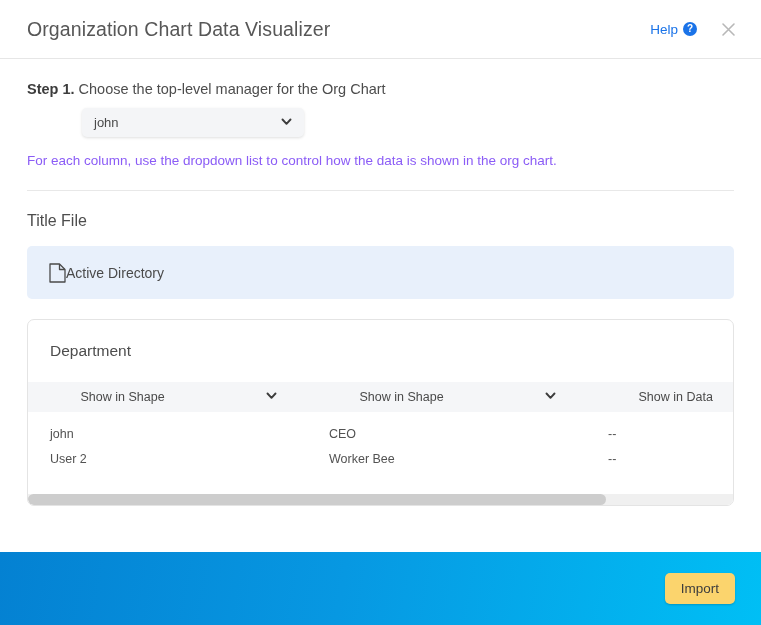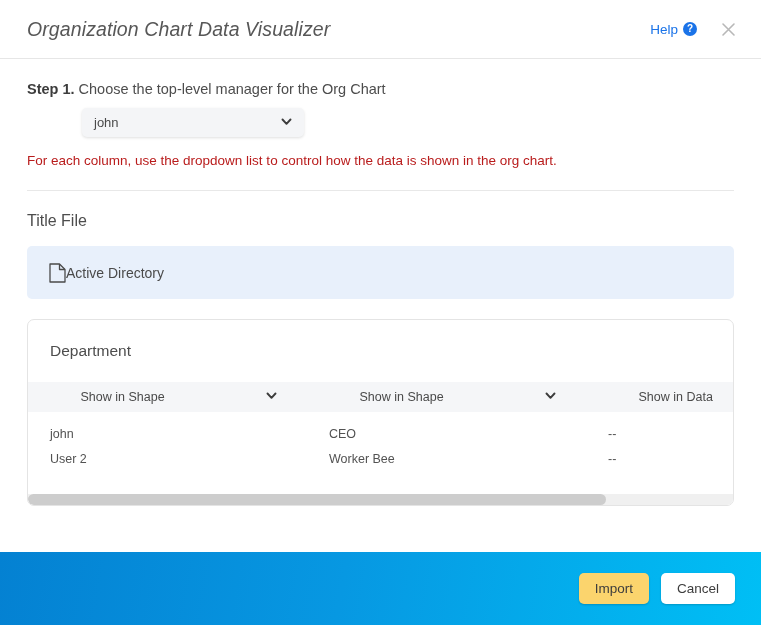--- a/index.html
+++ b/index.html
@@ -35,21 +35,20 @@
     padding: 0 20px 0 27px;
     border-bottom: 1px solid #e6e6e6;
   }
 
   .title {
     font-size: 19.5px;
     font-weight: 400;
     color: #575757;
     letter-spacing: 0.1px;
     white-space: nowrap;
-    font-style: italic;
   }
 
   .header-spacer { flex: 1 1 auto; }
 
   .help-link {
     display: flex;
     align-items: center;
     gap: 5px;
     color: #1a73e8;
     font-size: 13.5px;
@@ -133,21 +132,21 @@
     position: absolute;
     right: 11px;
     top: 50%;
     transform: translateY(-50%);
     pointer-events: none;
     color: #3c3c3c;
   }
 
   .hint {
     font-size: 13.5px;
-    color: #b91c1c;
+    color: #8b5cf6;
     margin-bottom: 22px;
     white-space: nowrap;
   }
 
   .divider {
     height: 1px;
     background: #e8e8e8;
     margin-bottom: 21px;
   }
 
@@ -404,16 +403,15 @@
 
       <div class="scrollbar-track">
         <div class="scrollbar-thumb" id="sb-thumb" style="width: 82%;"></div>
       </div>
     </div>
 
   </div>
 
   <div class="footer">
     <button class="btn btn-import">Import</button>
-    <button class="btn btn-cancel">Cancel</button>
   </div>
 
 </div>
 
 </body></html>

